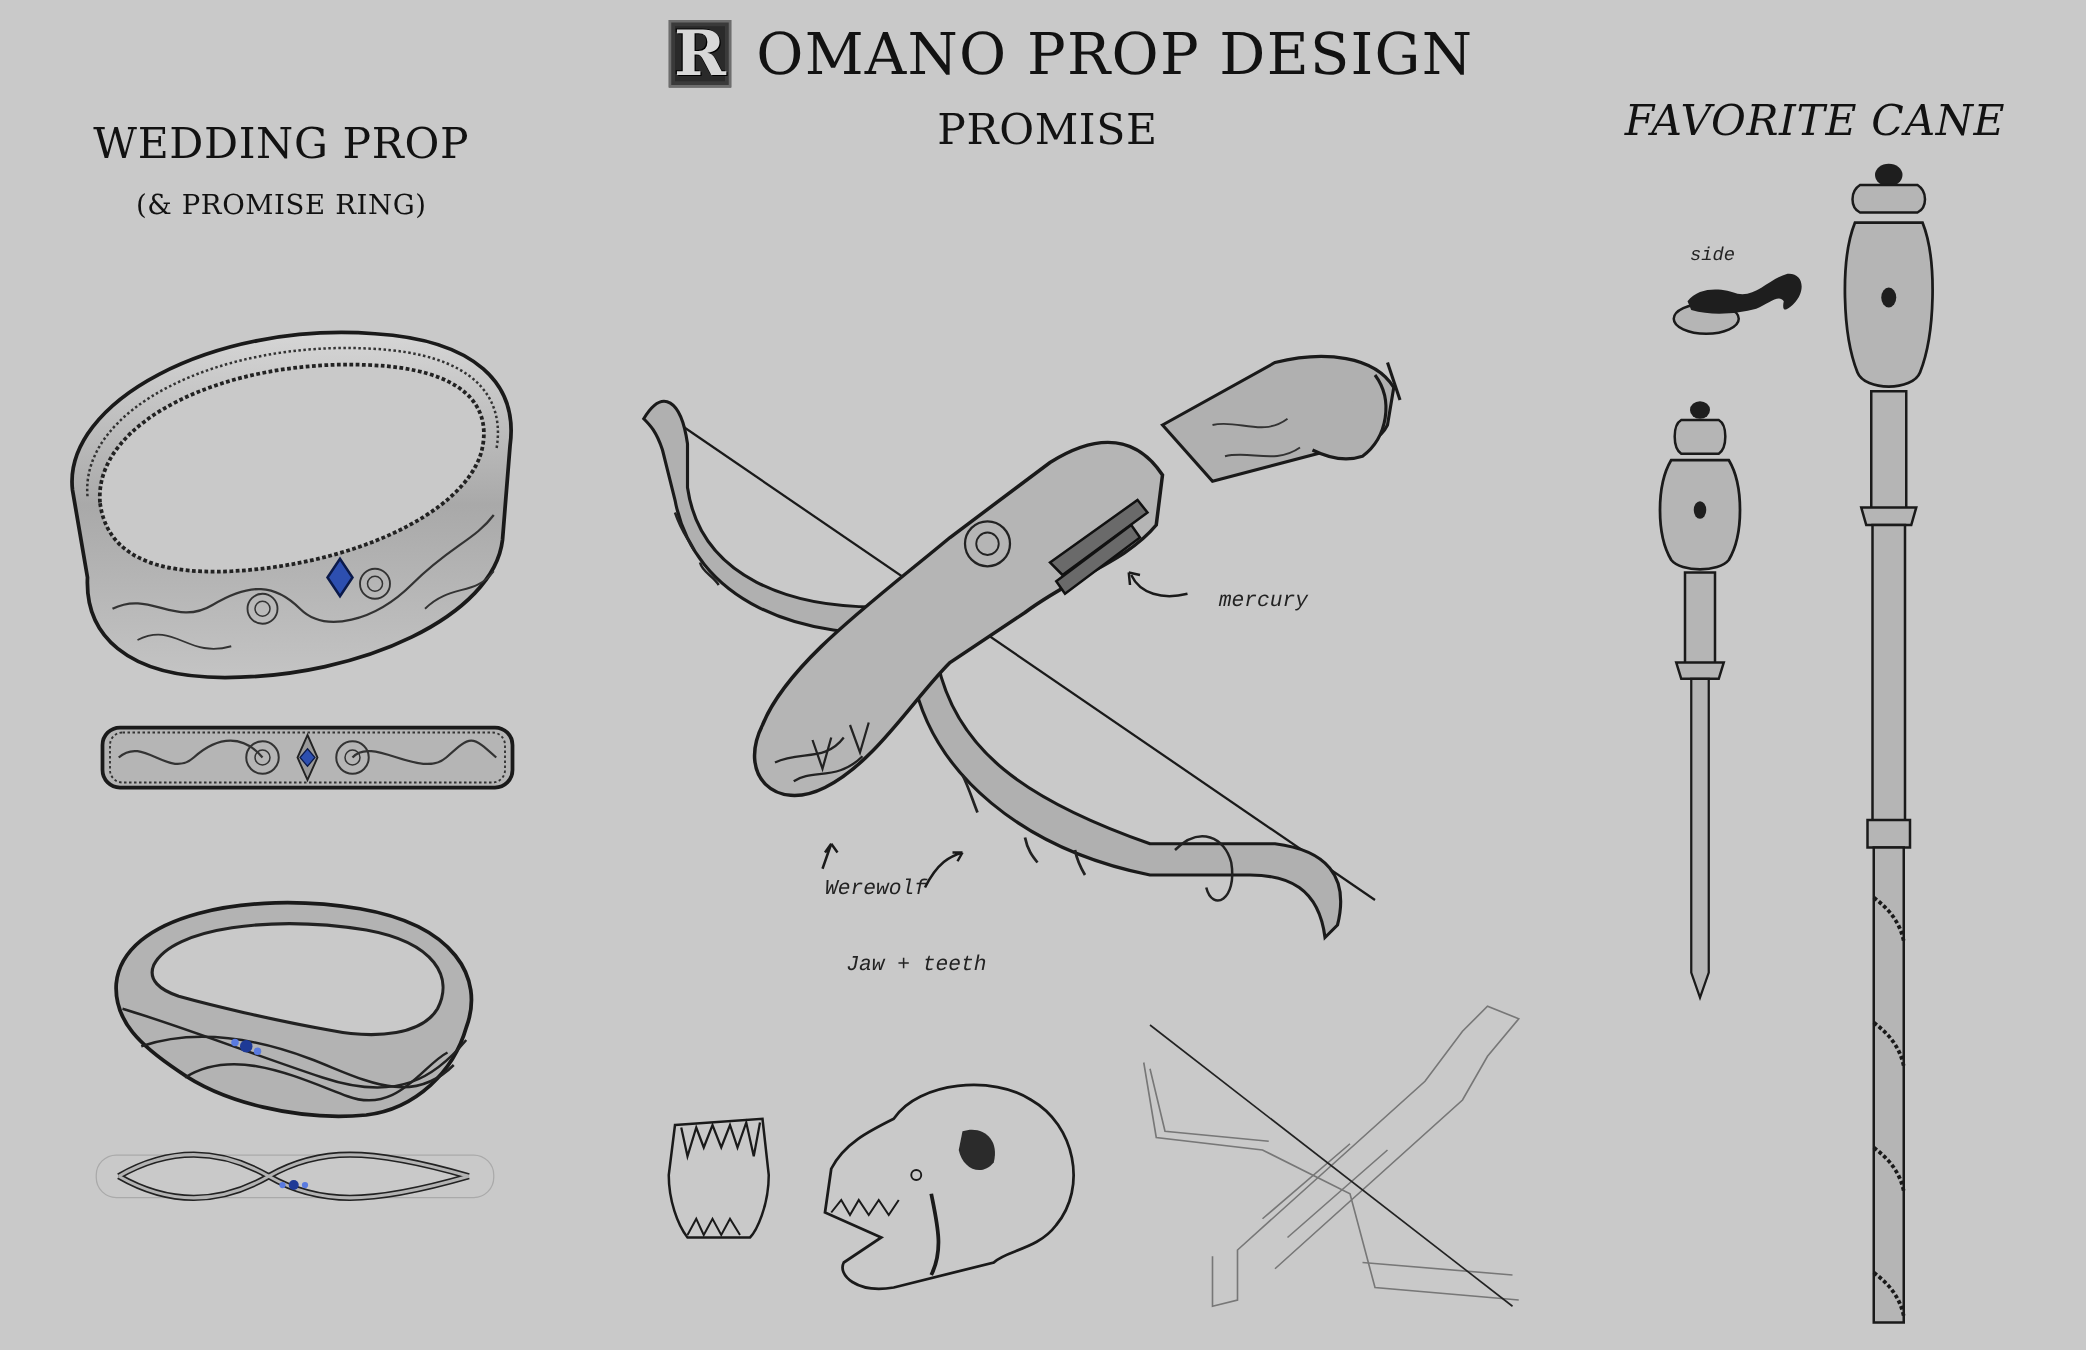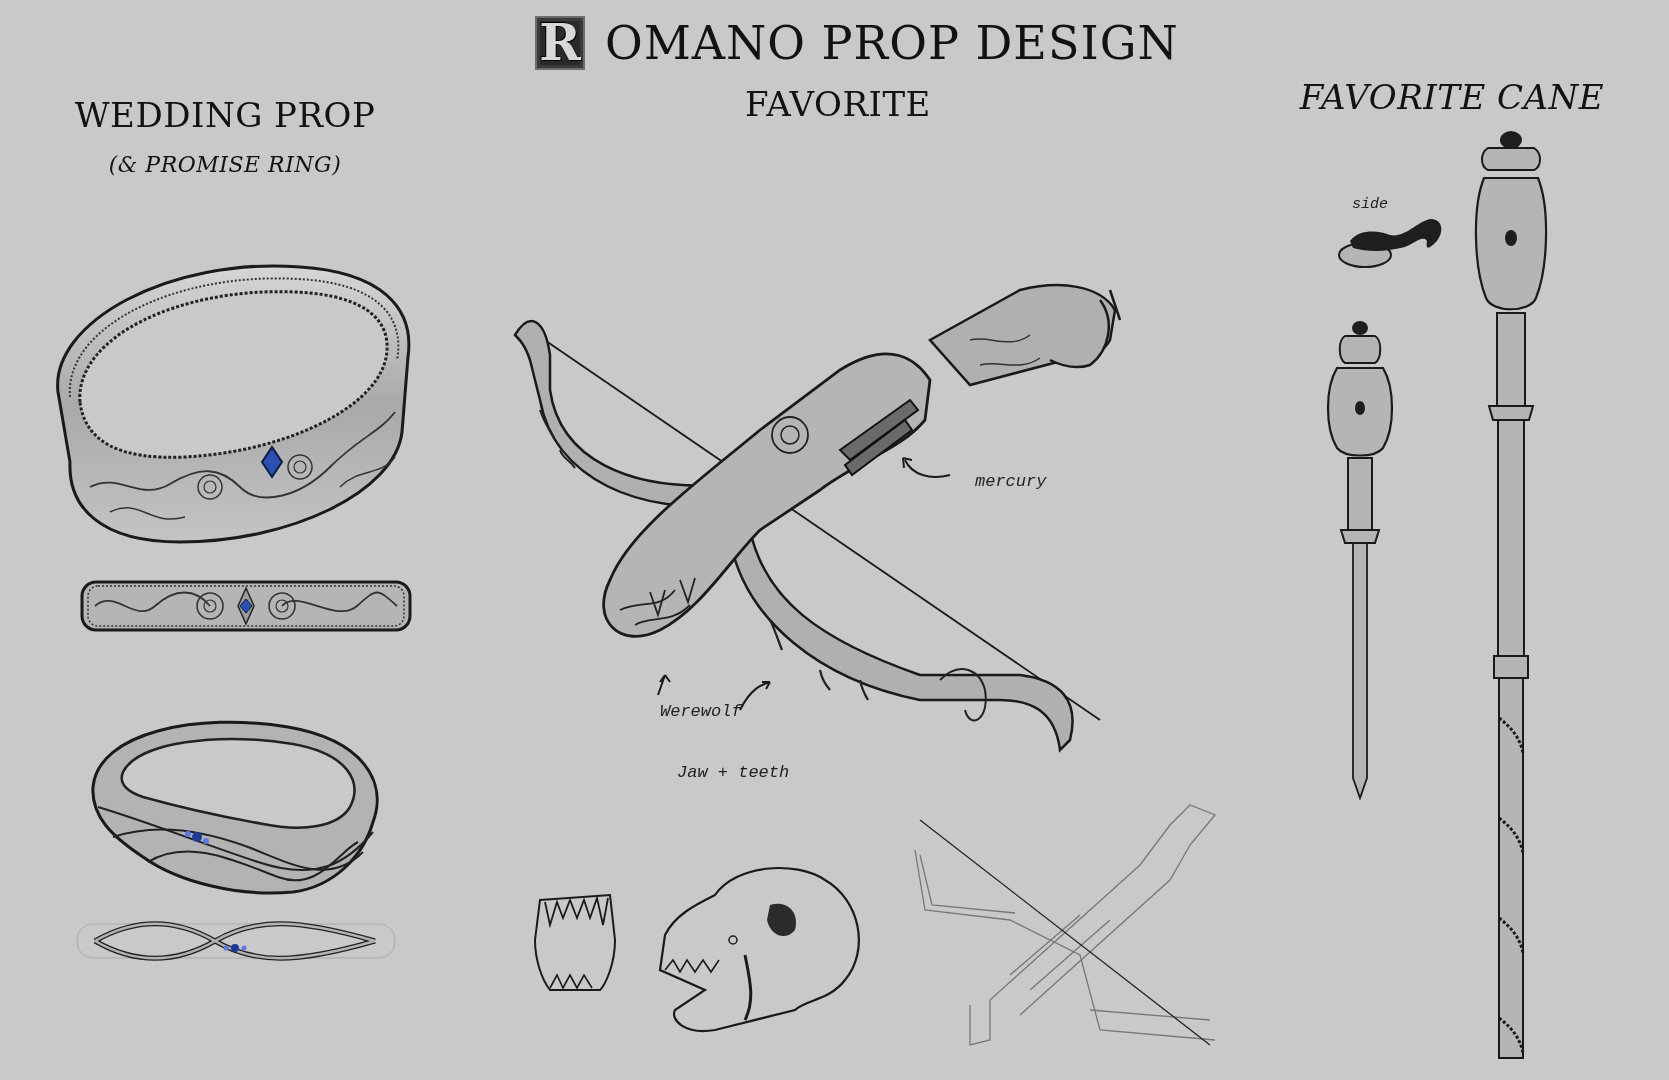--- a/index.html
+++ b/index.html
@@ -26,40 +26,40 @@
       radial-gradient(circle at 75% 25%, #8a8a8a 0 2px, transparent 3px),
       #2a2a2a;
   }
   .initial-letter {
     position: relative; font-size: 50px; line-height: 1; color: #d8d8d8;
     font-family: "DejaVu Serif", serif; font-weight: bold;
     text-shadow: 1px 1px 0 #000, -1px -1px 0 #000;
   }
   .title-rest { font-size: 46px; letter-spacing: 1px; margin-left: 20px; line-height: 1; }
   .heading { font-size: 34px; letter-spacing: 0.5px; white-space: nowrap; transform: translateX(-50%); }
-  .subheading { font-size: 22px; letter-spacing: 0.5px; white-space: nowrap; transform: translateX(-50%); font-style: italic; }
+  .subheading { font-size: 22px; letter-spacing: 0.5px; white-space: nowrap; transform: translateX(-50%); }
   .note {
     font-family: Liberation Mono, monospace; font-size: 17px; color: #222;
     font-style: italic; white-space: nowrap; line-height: 1.1;
   }
   svg { position: absolute; overflow: visible; }
 </style>
 </head>
 <body>
 
 <div class="abs title-wrap">
   <div class="initial-box">
     <span class="initial-letter">R</span>
   </div>
   <span class="title-rest">OMANO PROP DESIGN</span>
 </div>
 
 <div class="abs heading" style="left:225px; top:95px;">WEDDING PROP</div>
 <div class="abs subheading" style="left:225px; top:152px;">(&amp; PROMISE RING)</div>
-<div class="abs heading" style="left:838px; top:84px;">FAVORITE</div>
+<div class="abs heading" style="left:838px; top:84px;">PROMISE</div>
 <div class="abs heading" style="left:1452px; top:77px;font-style:italic;">FAVORITE CANE</div>
 
 <svg style="left:50px; top:262px;" width="370" height="285" viewBox="0 0 370 285">
   <defs>
     <linearGradient id="metal" x1="0" y1="0" x2="0" y2="1">
       <stop offset="0" stop-color="#d6d6d6"></stop>
       <stop offset="0.5" stop-color="#a9a9a9"></stop>
       <stop offset="1" stop-color="#c4c4c4"></stop>
     </linearGradient>
   </defs>

